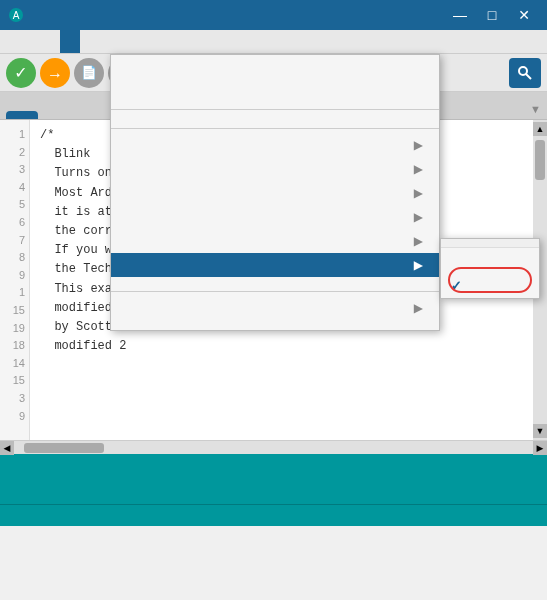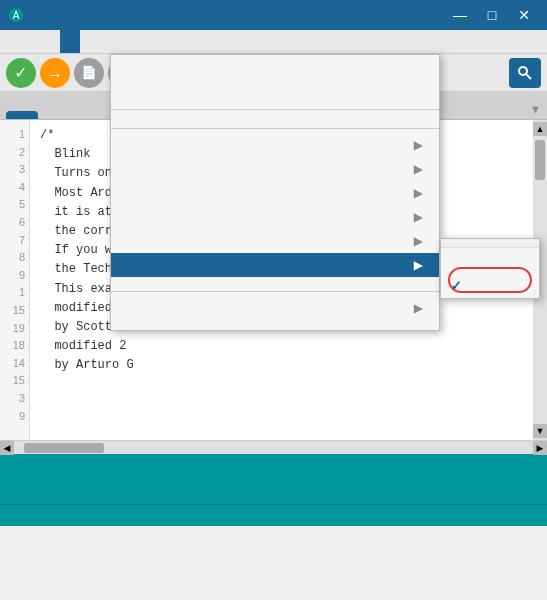--- a/index.html
+++ b/index.html
@@ -382,21 +382,20 @@
     <div class="code-line">  the correct p</div>
     <div class="code-line">  If you want t</div>
     <div class="code-line">  the Technica</div>
     <div class="code-line"></div>
     <div class="code-line">  This exampl</div>
     <div class="code-line"></div>
     <div class="code-line">  modified 8</div>
     <div class="code-line">  by Scott Fi</div>
     <div class="code-line"></div>
     <div class="code-line">  modified 2</div>
-    <div class="code-line">  by Arturo G</div>
   </div>
   <div class="scrollbar-right">
     <div class="scroll-arrow">▲</div>
     <div class="scroll-thumb"></div>
     <div style="flex:1;"></div>
     <div class="scroll-arrow">▼</div>
   </div>
 </div>
 
 <div class="h-scrollbar">

